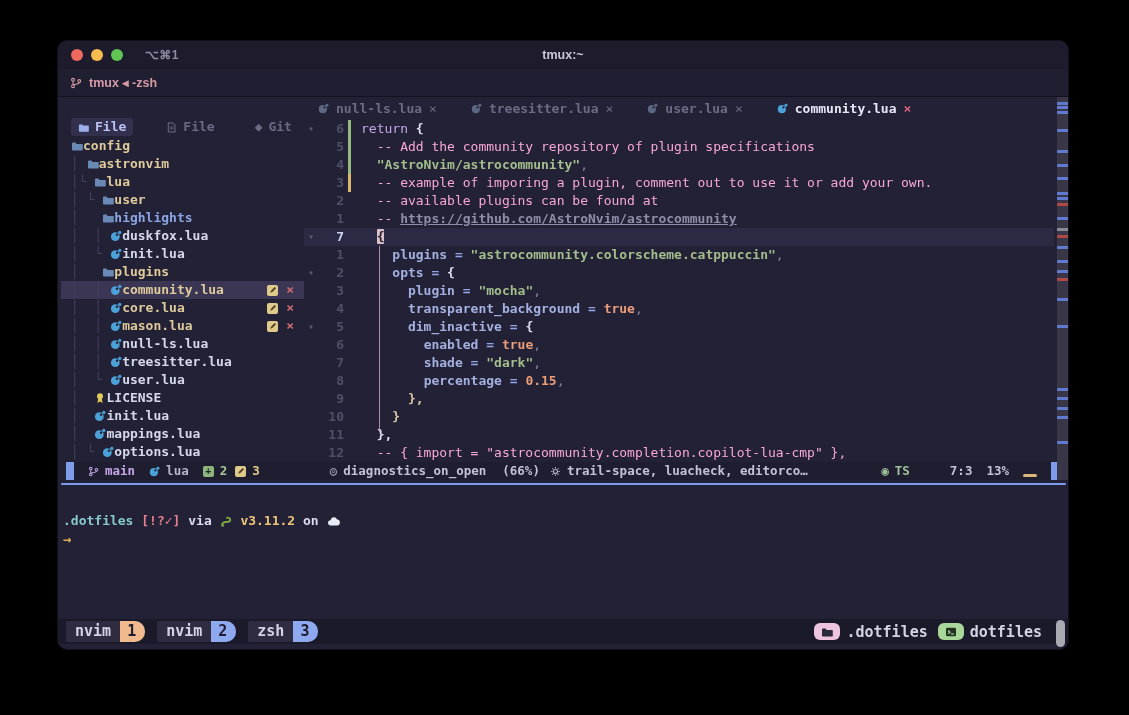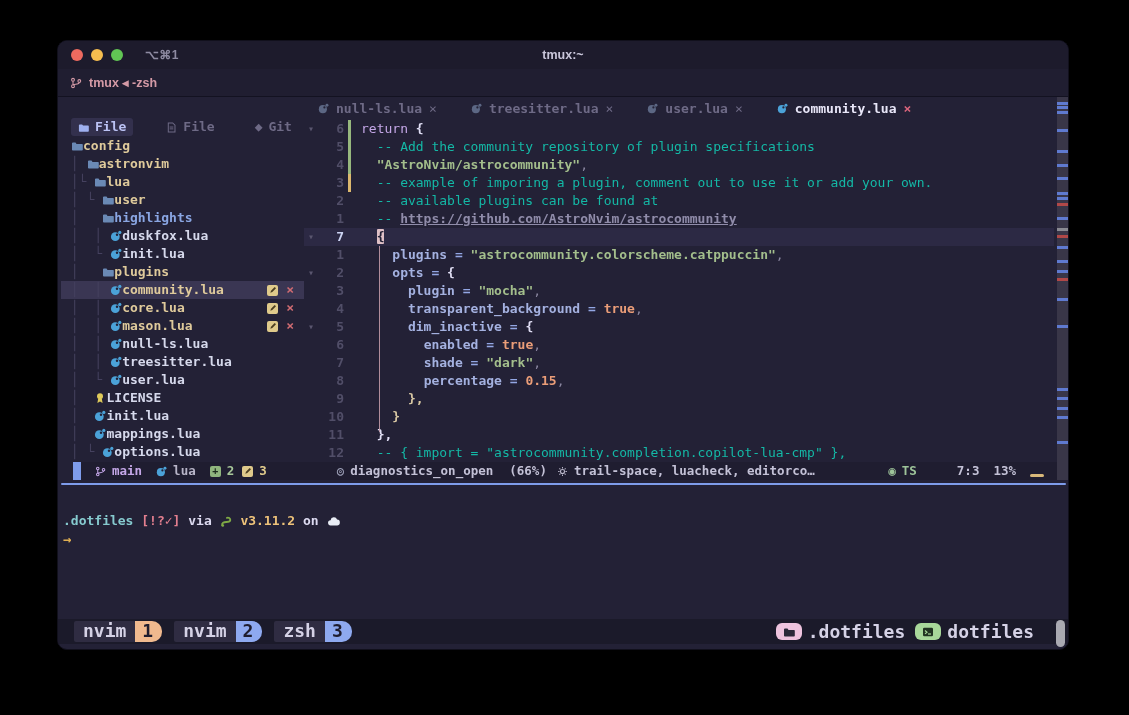--- a/index.html
+++ b/index.html
@@ -38,29 +38,29 @@
   .buftab .x{font-weight:400;}
   .buftab.active .x{color:#d8647c;font-weight:700;}
   .code{position:absolute;top:23px;left:0;right:0;}
   .crow{height:18px;display:flex;white-space:pre;}
   .crow.cur{background:#2c2944;}
   .fold{width:14px;text-align:center;color:#5a566f;font-size:10px;line-height:18px;}
   .lnum{width:26px;text-align:right;color:#514e68;font-weight:600;} .sign{width:3px;margin-left:4px;} .tgap{width:10px;}
   .sign.a{background:#97b87e;} .sign.c{background:#dcb86e;}
   .crow.cur .lnum{color:#ccd3f2;}
   .t-kw{color:#c4a7e7;font-weight:400;} .t-str{color:#a3be8c;font-weight:600;}
-  .t-com{color:#14b8a6;} .t-num{color:#ea9d78;font-weight:700;}
+  .t-com{color:#f9a8d4;} .t-num{color:#ea9d78;font-weight:700;}
   .t-id{color:#a4b1e0;font-weight:600;} .t-op{color:#93a7e4;font-weight:600;}
   .t-pun{color:#e0def4;font-weight:700;} .t-pun2{color:#d9c8a4;font-weight:700;}
   .t-cm{color:#8a86a0;} .t-pln{color:#e0def4;}
   .t-url{color:#908caa;text-decoration:underline;font-weight:600;}
   .t-cur{background:#dfc0c6;color:#232136;font-weight:700;border-radius:1px;}
   .scopeline{position:absolute;left:75px;top:149px;height:186px;width:1px;background:#caa0ad;opacity:.85;}
   
-  .statusline{position:absolute;left:15px;top:365px;width:993px;height:18px;background:#1f1d30;
+  .statusline{position:absolute;left:8px;top:365px;width:993px;height:18px;background:#1f1d30;
               display:flex;align-items:center;font-size:12.5px;font-weight:600;color:#c3c1d6;}
   .sl-block{width:8px;height:18px;background:#7e9ceb;}
   .sl-seg{display:flex;align-items:center;gap:6px;margin-left:14px;}
   .sl-branch{color:#c4a7e7;} .sl-ft{color:#b8b5c8;}
   .sl-add{color:#a8c89a;} .sl-mod{color:#dfca8b;}
   .badge-add{width:11px;height:11px;border-radius:2px;background:#90b57e;color:#1d2b1d;display:inline-flex;
              align-items:center;justify-content:center;font-size:10px;font-weight:700;}
   .sl-right{margin-left:auto;display:flex;align-items:center;gap:14px;}
   .sl-ts{color:#9ec49a;display:flex;gap:6px;align-items:center;}
   .ruler{width:14px;height:3px;border-radius:2px;background:#d8b87a;margin-top:8px;}
@@ -70,21 +70,21 @@
   .mk{position:absolute;left:0;width:12px;height:3px;}
   .mk.b{background:#5f7ad0;} .mk.r{background:#b04848;} .mk.g{background:#8a8a92;}
   .divider{position:absolute;left:3px;right:2px;top:386px;height:2px;background:#7e9ceb;border-radius:1px;}
   
   .shell{position:absolute;left:5px;top:415px;right:10px;font-weight:600;}
   .ps-teal{color:#86cacf;font-weight:700;} .ps-red{color:#e37f8f;font-weight:700;}
   .ps-fg{color:#dcdaf0;} .ps-gold{color:#edc27a;font-weight:700;}
   .arrow{color:#dfae52;font-weight:700;font-size:14px;}
   
   .tmuxbar{position:absolute;left:0;right:0;top:522px;height:25px;background:#1b1a2a;
-           display:flex;align-items:center;padding:0 16px;font-size:18px;font-weight:700;}
+           display:flex;align-items:center;padding:0 8px;font-size:15px;font-weight:700;}
   .tw{display:flex;align-items:center;margin-right:12px;}
   .tw-name{background:#2f2c42;color:#d5d2e6;padding:1px 9px 2px;border-radius:2px 0 0 2px;}
   .tw-num{padding:1px 9px 2px 7px;border-radius:0 10px 10px 0;color:#1e1c2e;}
   .tw-num.on{background:#f0b98e;} .tw-num.off{background:#8ea9f0;}
   .tmux-right{margin-left:auto;display:flex;align-items:center;gap:10px;margin-right:18px;}
   .pill{width:26px;height:17px;border-radius:6px;display:inline-flex;align-items:center;justify-content:center;}
   .pill.pink{background:#eec3de;} .pill.green{background:#a8d79a;}
   .pill-label{color:#d5d2e6;margin-left:6px;}
   .tr-item{display:flex;align-items:center;}
   .mac-thumb{position:absolute;right:3px;top:523px;width:9px;height:27px;background:#a9a9b1;border-radius:5px;}

